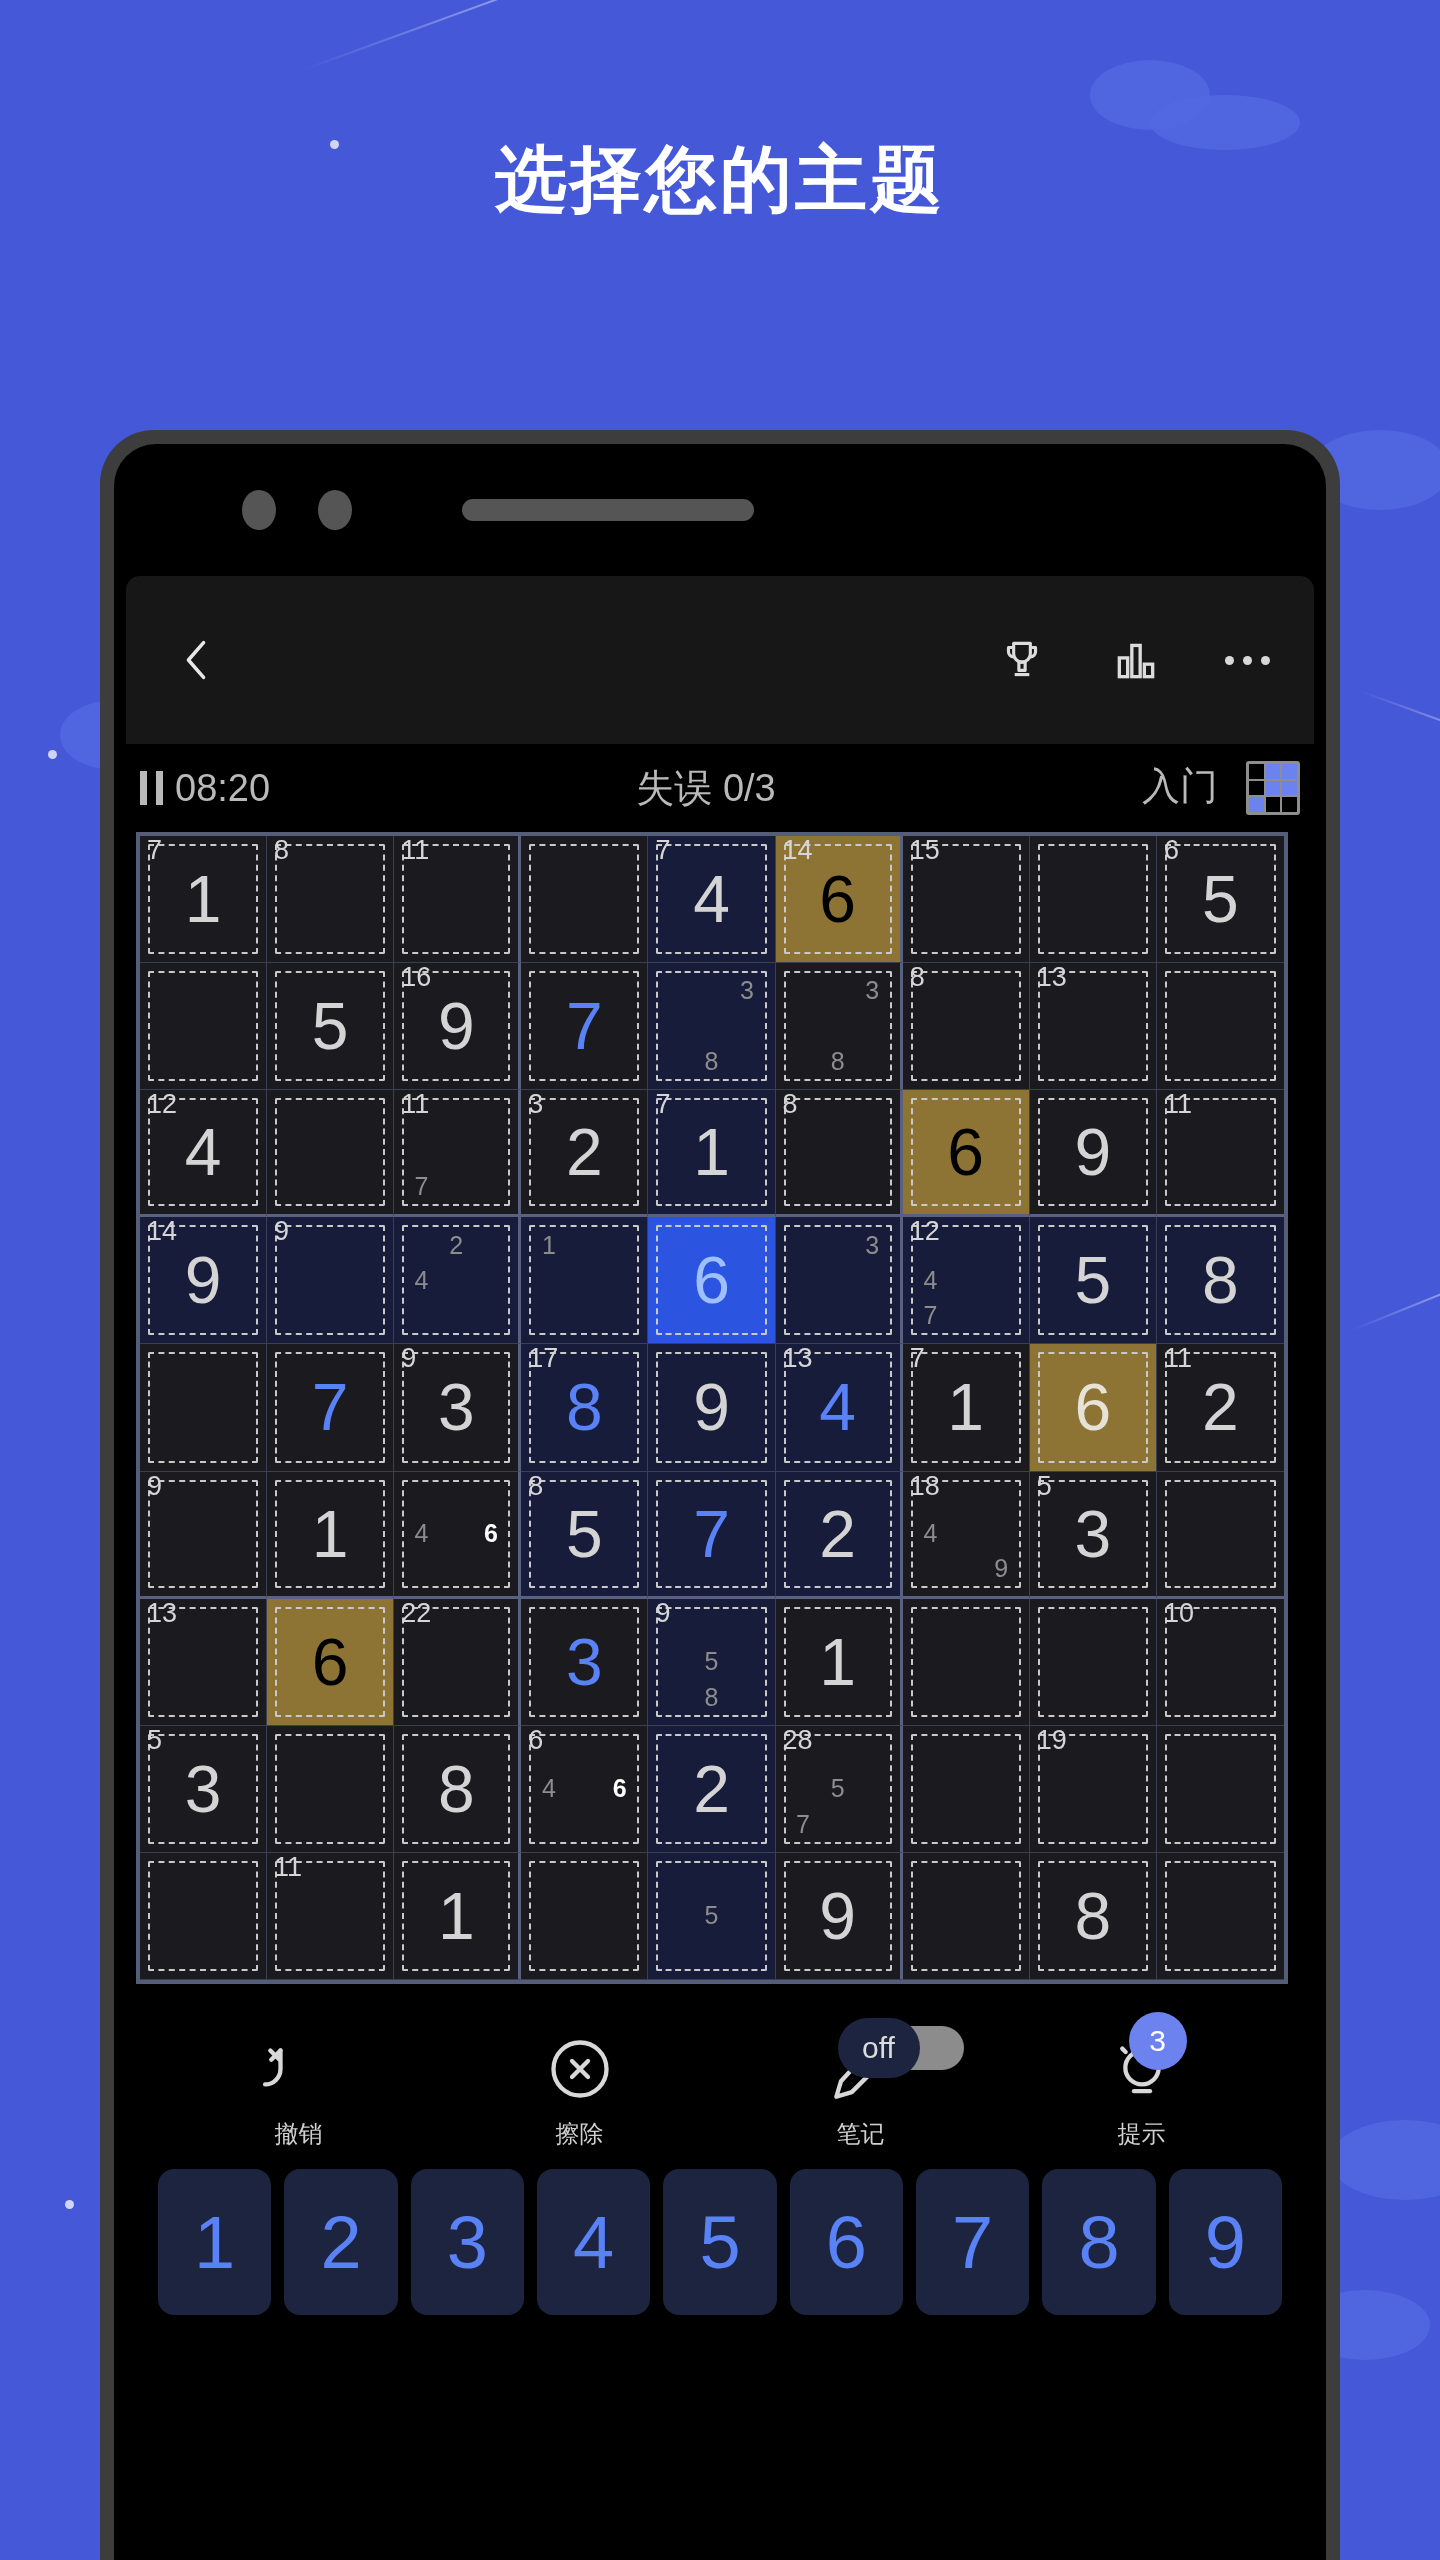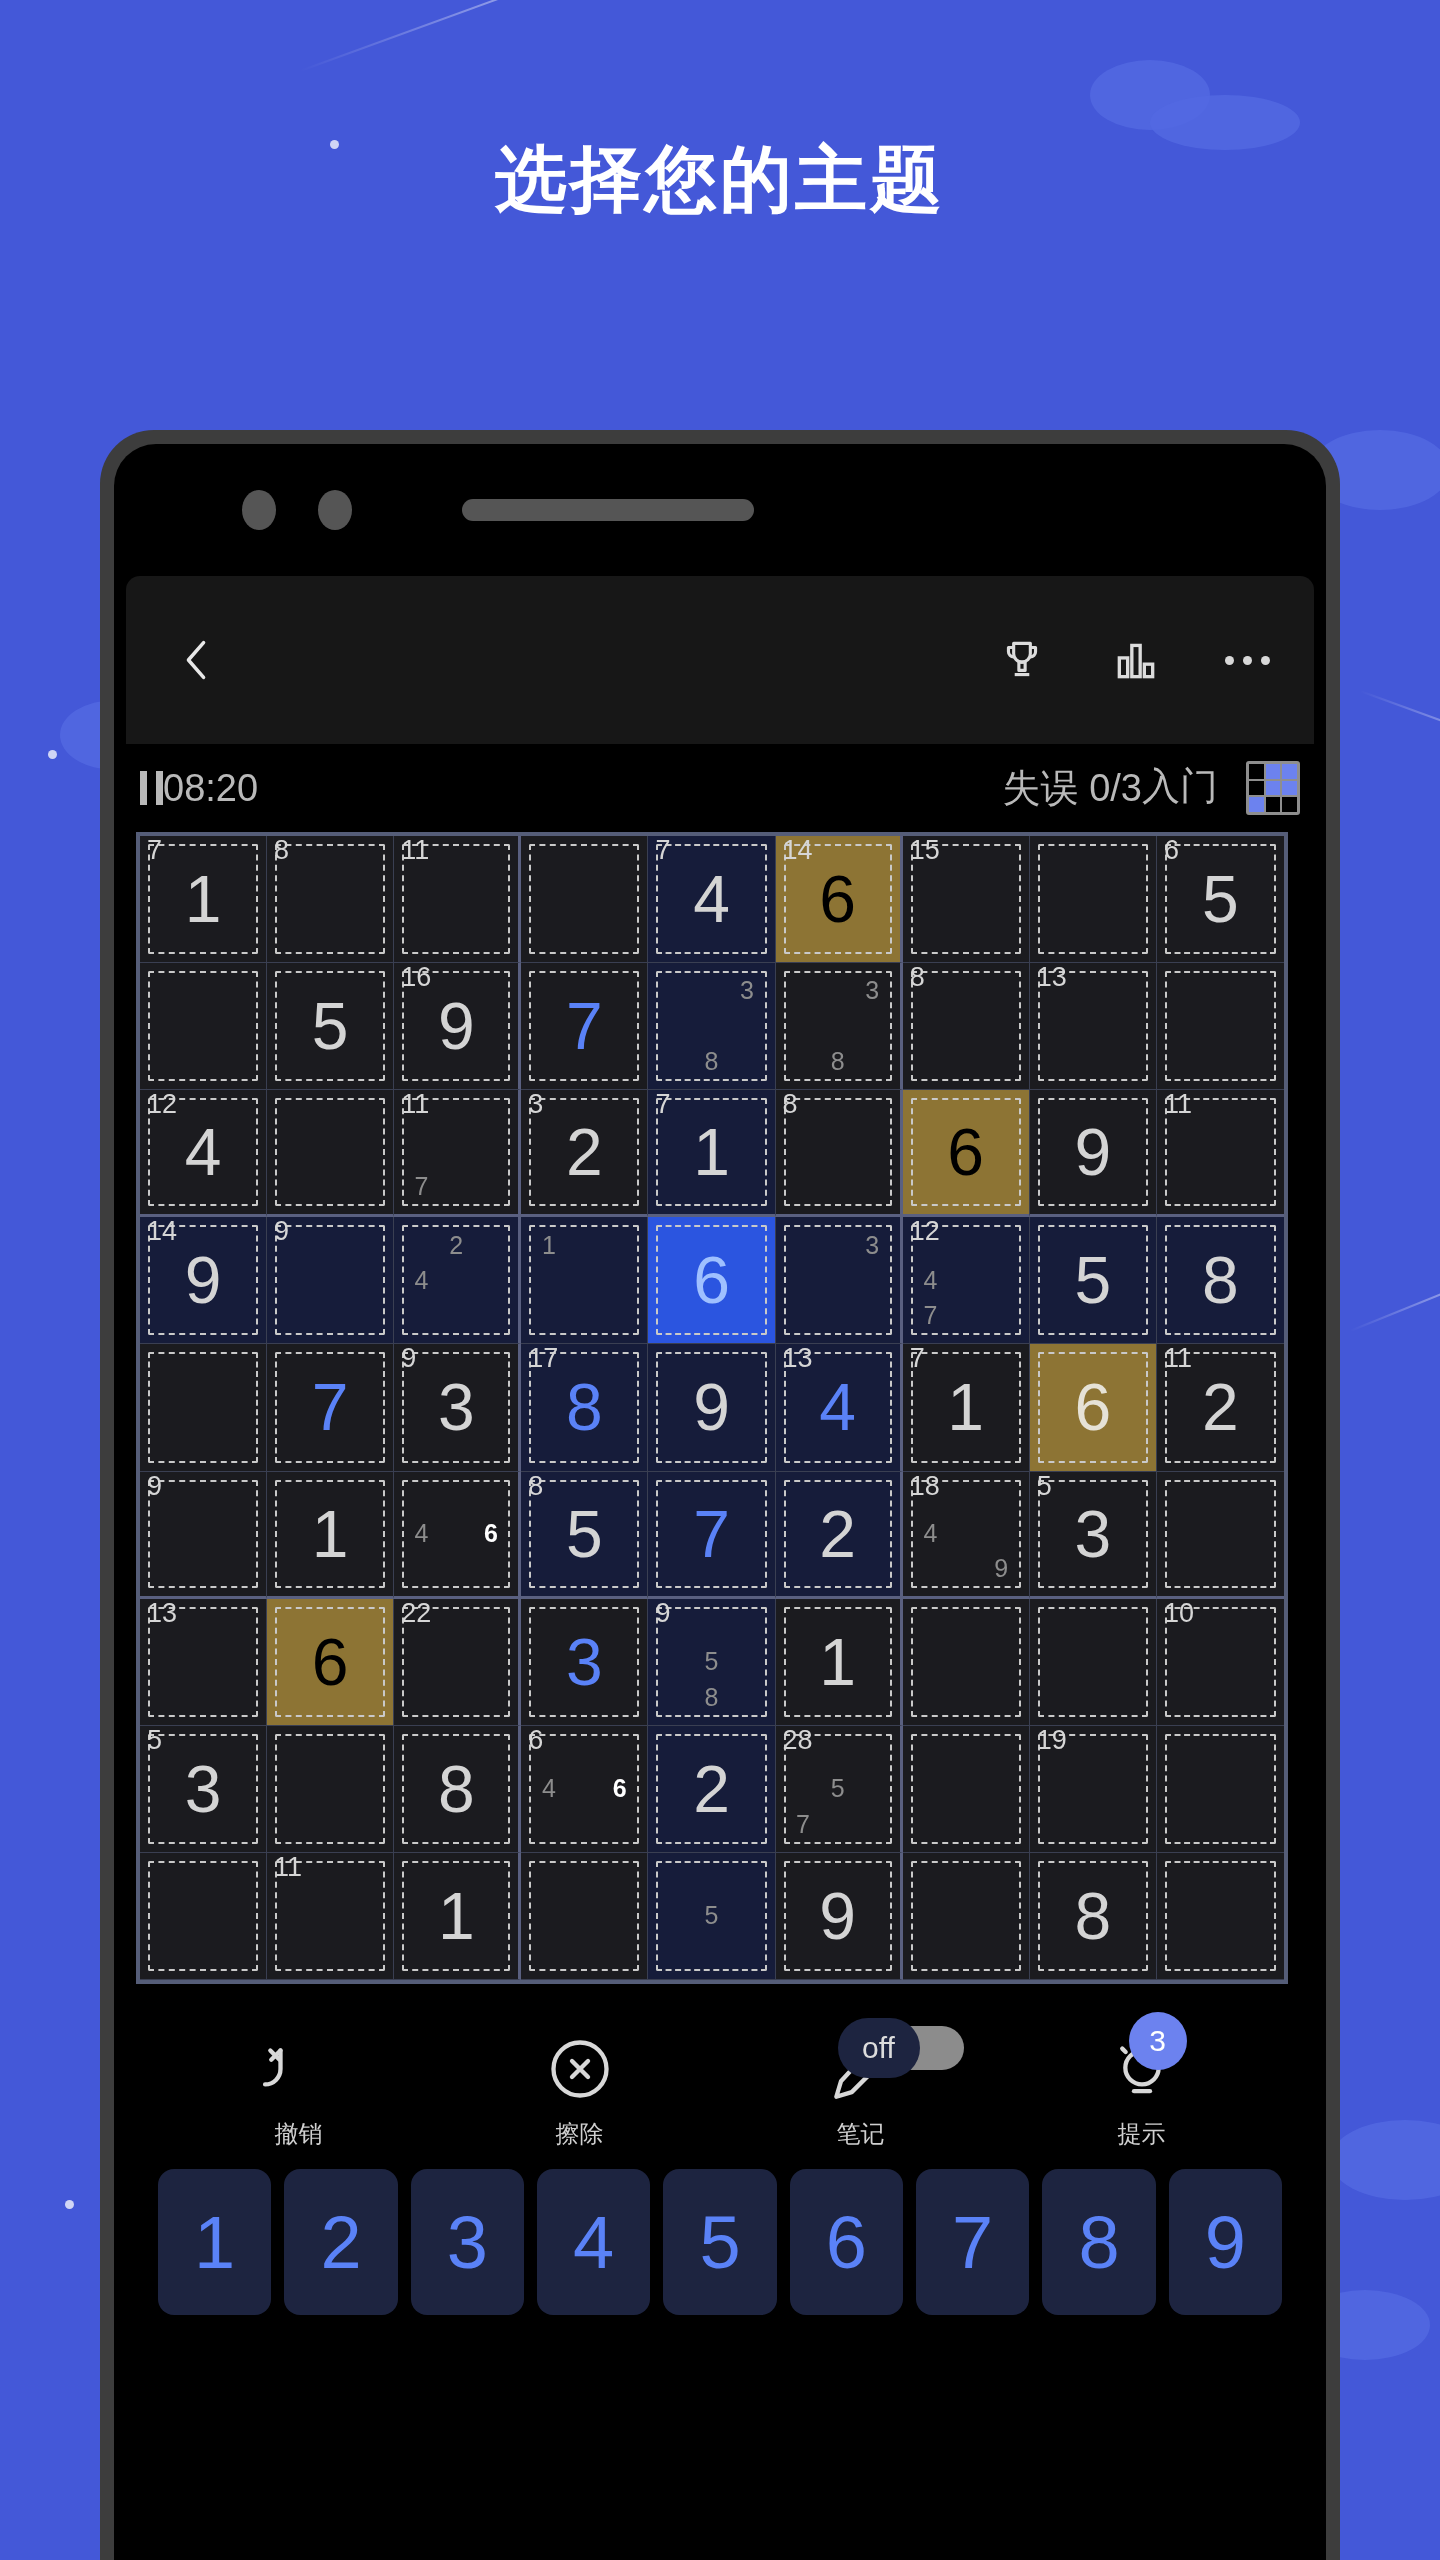--- a/index.html
+++ b/index.html
@@ -56,24 +56,24 @@
   .ab-ico { width:50px; height:50px; display:block; }
   .dots { display:flex; gap:9px; align-items:center; }
   .dots i { width:9px; height:9px; border-radius:50%; background:#d8d8d8; display:block; }
 
   
   .statusrow {
     height:88px; display:flex; align-items:center;
     padding:0 26px; color:#b9b9b9; font-size:38px;
     background:#000;
   }
-  .timer { display:flex; align-items:center; gap:0; }
+  .timer { display:flex; align-items:center; gap:12px; }
   .pause-bars { display:flex; gap:9px; }
   .pause-bars i { width:7px; height:34px; background:#b9b9b9; display:block; }
-  .mistakes { flex:1; text-align:right; }
+  .mistakes { flex:1; text-align:center; }
   .diff { display:flex; gap:28px; }
   .diff-grid {
     width:54px; height:54px; display:grid;
     grid-template-columns:repeat(3,1fr); grid-template-rows:repeat(3,1fr);
     gap:2px; background:#8e8e8e; border:3px solid #8e8e8e; border-radius:3px;
   }
   .diff-grid span { background:#000; display:block; }
   .diff-grid span.on { background:#6c82ef; }
 
   

